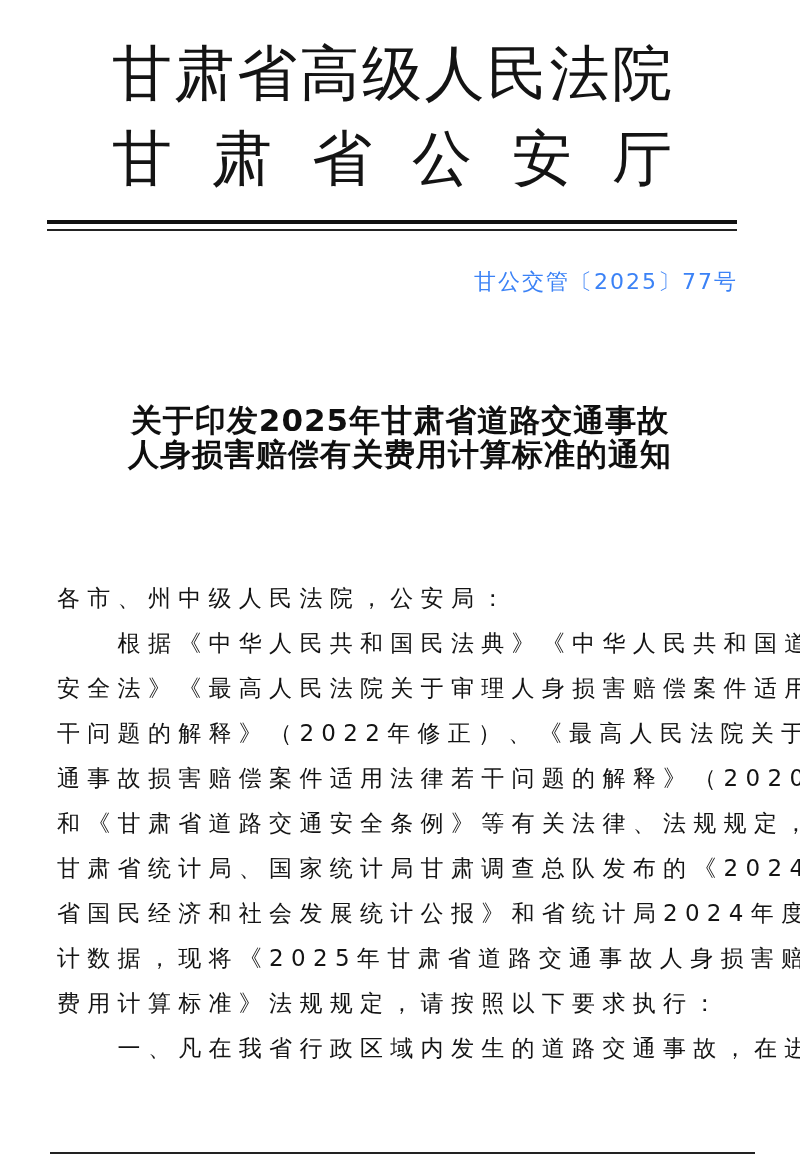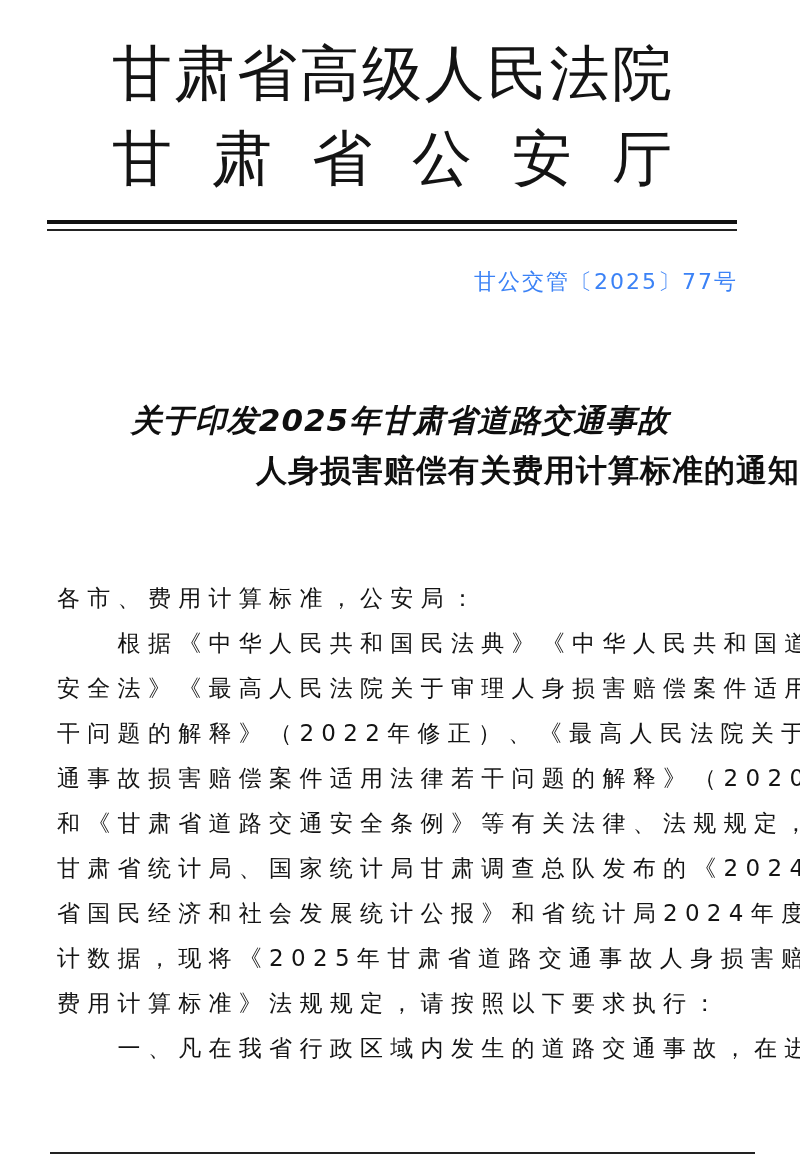--- a/index.html
+++ b/index.html
@@ -27,22 +27,22 @@
   .docno {
     position: absolute; right: 62px; top: 267px;
     font-size: 22px; line-height: 30px; letter-spacing: 2px; color: #3b82f6;
     font-family: "DejaVu Sans", "Liberation Sans", sans-serif;
   }
   .title {
     position: absolute; left: 0; width: 800px; text-align: center;
     font-family: "DejaVu Sans", "Liberation Sans", sans-serif;
     font-weight: bold; font-size: 31px; color: #0f0f0f; letter-spacing: 1px;
   }
-  #title1 { top: 400px; font-style: italic; }
-  #title2 { top: 450px; text-align: right; }
+  #title1 { top: 400px; }
+  #title2 { top: 434px; }
   .body-text {
     position: absolute; left: 57px; width: 700px;
     font-family: "DejaVu Sans", "Liberation Sans", sans-serif;
     font-size: 23px; color: #141414;
   }
   .body-line {
     position: absolute; left: 0; width: 700px; height: 32px; line-height: 32px;
     white-space: nowrap; letter-spacing: 7.3px;
   }
   .rule-bottom {
@@ -75,21 +75,21 @@
 
 <div class="rule-thick"></div>
 <div class="rule-thin"></div>
 
 <div class="docno">甘公交管〔2025〕77号</div>
 
 <div id="title1" class="title">关于印发2025年甘肃省道路交通事故</div>
 <div id="title2" class="title">人身损害赔偿有关费用计算标准的通知</div>
 
 <div class="body-text" style="top:582px;">
-  <div class="body-line" style="top:0px;">各市、费用计算标准，公安局：</div>
+  <div class="body-line" style="top:0px;">各市、州中级人民法院，公安局：</div>
   <div class="body-line" style="top:45px;">　　根据《中华人民共和国民法典》《中华人民共和国道路交通</div>
   <div class="body-line" style="top:90px;">安全法》《最高人民法院关于审理人身损害赔偿案件适用法律若</div>
   <div class="body-line" style="top:135px;">干问题的解释》（2022年修正）、《最高人民法院关于审理道路交</div>
   <div class="body-line" style="top:180px;">通事故损害赔偿案件适用法律若干问题的解释》（2020年修正）</div>
   <div class="body-line" style="top:225px;">和《甘肃省道路交通安全条例》等有关法律、法规规定，依据</div>
   <div class="body-line" style="top:270px;">甘肃省统计局、国家统计局甘肃调查总队发布的《2024年甘肃</div>
   <div class="body-line" style="top:315px;">省国民经济和社会发展统计公报》和省统计局2024年度有关统</div>
   <div class="body-line" style="top:360px;">计数据，现将《2025年甘肃省道路交通事故人身损害赔偿有关</div>
   <div class="body-line" style="top:405px;">费用计算标准》法规规定，请按照以下要求执行：</div>
   <div class="body-line" style="top:450px;">　　一、凡在我省行政区域内发生的道路交通事故，在进行损害</div>

